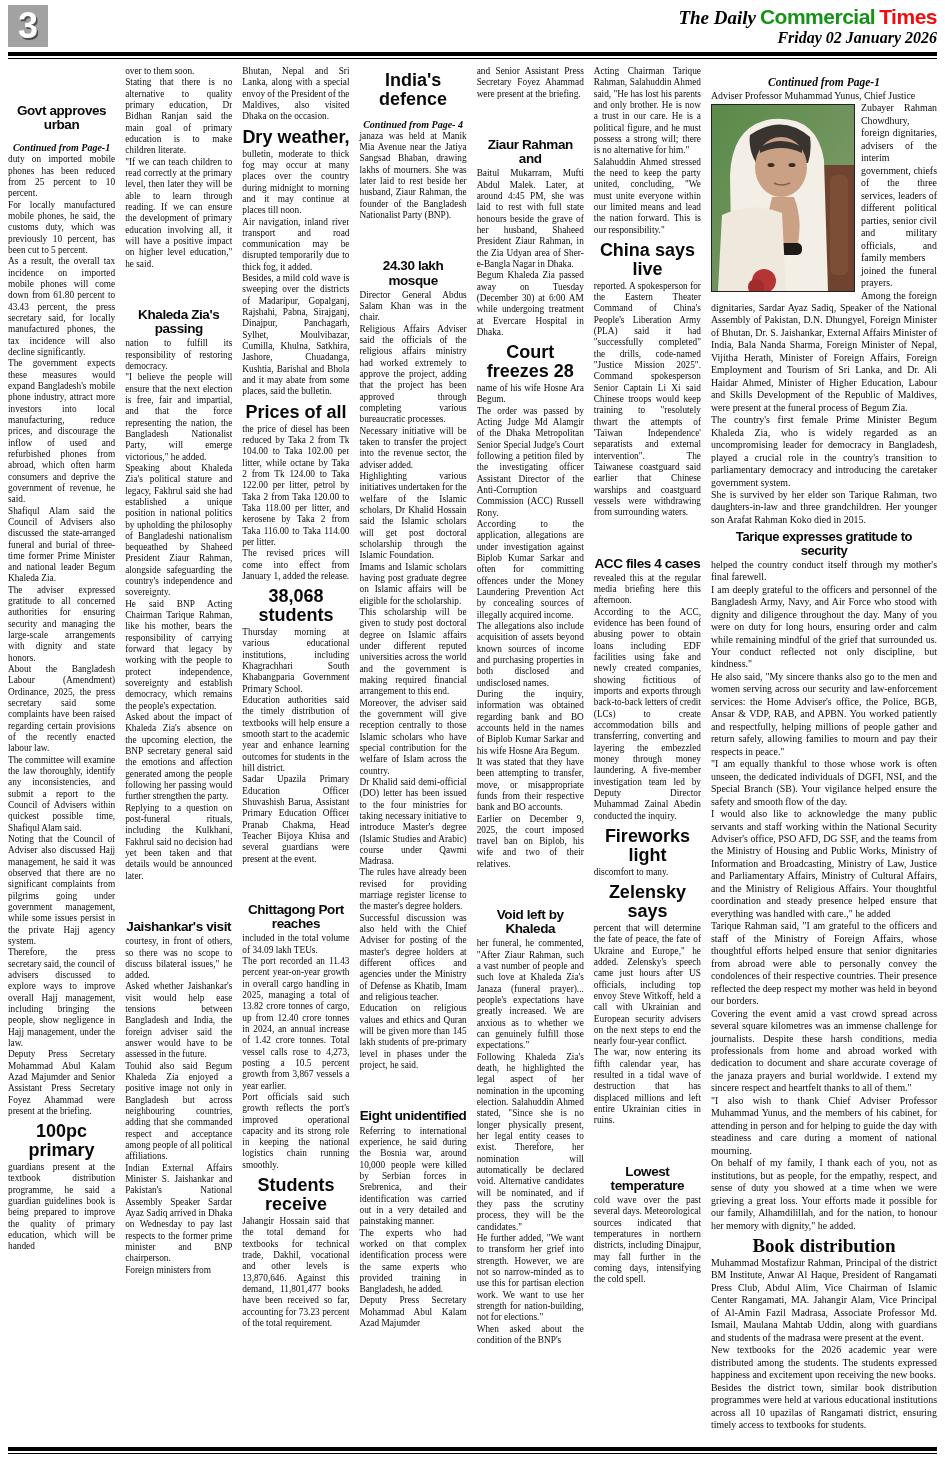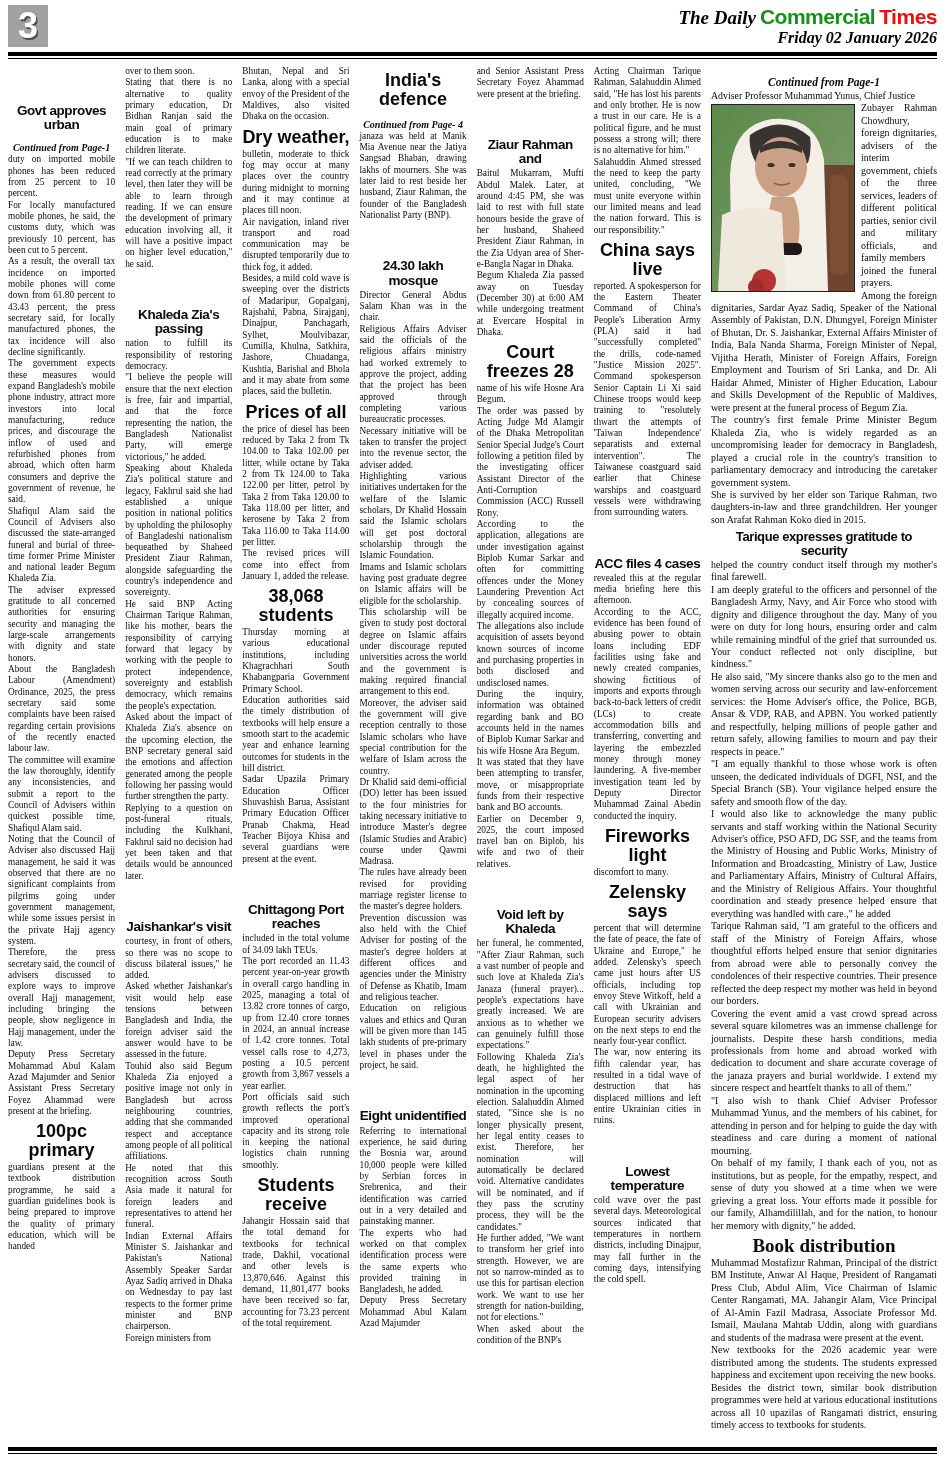--- a/index.html
+++ b/index.html
@@ -89,21 +89,20 @@
         <p class="body-text">nation to fulfill its responsibility of restoring democracy.</p>
         <p class="body-text">"I believe the people will ensure that the next election is free, fair and impartial, and that the force representing the nation, the Bangladesh Nationalist Party, will emerge victorious," he added.</p>
         <p class="body-text">Speaking about Khaleda Zia's political stature and legacy, Fakhrul said she had established a unique position in national politics by upholding the philosophy of Bangladeshi nationalism bequeathed by Shaheed President Ziaur Rahman, alongside safeguarding the country's independence and sovereignty.</p>
         <p class="body-text">He said BNP Acting Chairman Tarique Rahman, like his mother, bears the responsibility of carrying forward that legacy by working with the people to protect independence, sovereignty and establish democracy, which remains the people's expectation.</p>
         <p class="body-text">Asked about the impact of Khaleda Zia's absence on the upcoming election, the BNP secretary general said the emotions and affection generated among the people following her passing would further strengthen the party.</p>
         <p class="body-text">Replying to a question on post-funeral rituals, including the Kulkhani, Fakhrul said no decision had yet been taken and that details would be announced later.</p>
         <h2 class="headline sans">Jaishankar's visit</h2>
         <p class="body-text">courtesy, in front of others, so there was no scope to discuss bilateral issues," he added.</p>
         <p class="body-text">Asked whether Jaishankar's visit would help ease tensions between Bangladesh and India, the foreign adviser said the answer would have to be assessed in the future.</p>
         <p class="body-text">Touhid also said Begum Khaleda Zia enjoyed a positive image not only in Bangladesh but across neighbouring countries, adding that she commanded respect and acceptance among people of all political affiliations.</p>
-        <p class="body-text">He noted that this recognition across South Asia made it natural for foreign leaders and representatives to attend her funeral.</p>
         <p class="body-text">Indian External Affairs Minister S. Jaishankar and Pakistan's National Assembly Speaker Sardar Ayaz Sadiq arrived in Dhaka on Wednesday to pay last respects to the former prime minister and BNP chairperson.</p>
         <p class="body-text">Foreign ministers from</p>
       </section>
       <section class="news-column">
         <p class="body-text">Bhutan, Nepal and Sri Lanka, along with a special envoy of the President of the Maldives, also visited Dhaka on the occasion.</p>
         <h2 class="headline serif">Dry weather,</h2>
         <p class="body-text">bulletin, moderate to thick fog may occur at many places over the country during midnight to morning and it may continue at places till noon.</p>
         <p class="body-text">Air navigation, inland river transport and road communication may be disrupted temporarily due to thick fog, it added.</p>
         <p class="body-text">Besides, a mild cold wave is sweeping over the districts of Madaripur, Gopalganj, Rajshahi, Pabna, Sirajganj, Dinajpur, Panchagarh, Sylhet, Moulvibazar, Cumilla, Khulna, Satkhira, Jashore, Chuadanga, Kushtia, Barishal and Bhola and it may abate from some places, said the bulletin.</p>
         <h2 class="headline serif">Prices of all</h2>
@@ -123,25 +122,25 @@
       <section class="news-column">
         <h2 class="headline serif">India's defence</h2>
         <div class="continued">Continued from Page- 4</div>
         <p class="body-text">janaza was held at Manik Mia Avenue near the Jatiya Sangsad Bhaban, drawing lakhs of mourners. She was later laid to rest beside her husband, Ziaur Rahman, the founder of the Bangladesh Nationalist Party (BNP).</p>
         <h2 class="headline sans">24.30 lakh mosque</h2>
         <p class="body-text">Director General Abdus Salam Khan was in the chair.</p>
         <p class="body-text">Religious Affairs Adviser said the officials of the religious affairs ministry had worked extremely to approve the project, adding that the project has been approved through completing various bureaucratic processes.</p>
         <p class="body-text">Necessary initiative will be taken to transfer the project into the revenue sector, the adviser added.</p>
         <p class="body-text">Highlighting various initiatives undertaken for the welfare of the Islamic scholars, Dr Khalid Hossain said the Islamic scholars will get post doctoral scholarship through the Islamic Foundation.</p>
         <p class="body-text">Imams and Islamic scholars having post graduate degree on Islamic affairs will be eligible for the scholarship.</p>
-        <p class="body-text">This scholarship will be given to study post doctoral degree on Islamic affairs under discourage reputed universities across the world and the government is making required financial arrangement to this end.</p>
+        <p class="body-text">This scholarship will be given to study post doctoral degree on Islamic affairs under different reputed universities across the world and the government is making required financial arrangement to this end.</p>
         <p class="body-text">Moreover, the adviser said the government will give reception centrally to those Islamic scholars who have special contribution for the welfare of Islam across the country.</p>
         <p class="body-text">Dr Khalid said demi-official (DO) letter has been issued to the four ministries for taking necessary initiative to introduce Master's degree (Islamic Studies and Arabic) course under Qawmi Madrasa.</p>
         <p class="body-text">The rules have already been revised for providing marriage register license to the master's degree holders.</p>
-        <p class="body-text">Prevention discussion was also held with the Chief Adviser for posting of the master's degree holders at different offices and agencies under the Ministry of Defense as Khatib, Imam and religious teacher.</p>
+        <p class="body-text">Successful discussion was also held with the Chief Adviser for posting of the master's degree holders at different offices and agencies under the Ministry of Defense as Khatib, Imam and religious teacher.</p>
         <p class="body-text">Education on religious values and ethics and Quran will be given more than 145 lakh students of pre-primary level in phases under the project, he said.</p>
         <h2 class="headline sans">Eight unidentified</h2>
         <p class="body-text">Referring to international experience, he said during the Bosnia war, around 10,000 people were killed by Serbian forces in Srebrenica, and their identification was carried out in a very detailed and painstaking manner.</p>
         <p class="body-text">The experts who had worked on that complex identification process were the same experts who provided training in Bangladesh, he added.</p>
         <p class="body-text">Deputy Press Secretary Mohammad Abul Kalam Azad Majumder</p>
       </section>
       <section class="news-column">
         <p class="body-text">and Senior Assistant Press Secretary Foyez Ahammad were present at the briefing.</p>
         <h2 class="headline sans">Ziaur Rahman and</h2>
         <p class="body-text">Baitul Mukarram, Mufti Abdul Malek. Later, at around 4:45 PM, she was laid to rest with full state honours beside the grave of her husband, Shaheed President Ziaur Rahman, in the Zia Udyan area of Sher-e-Bangla Nagar in Dhaka.</p>

